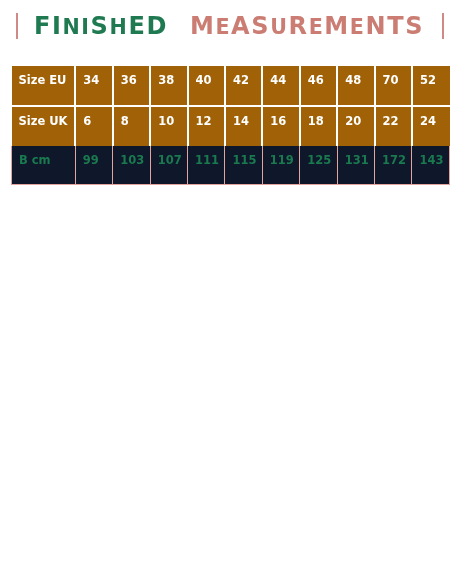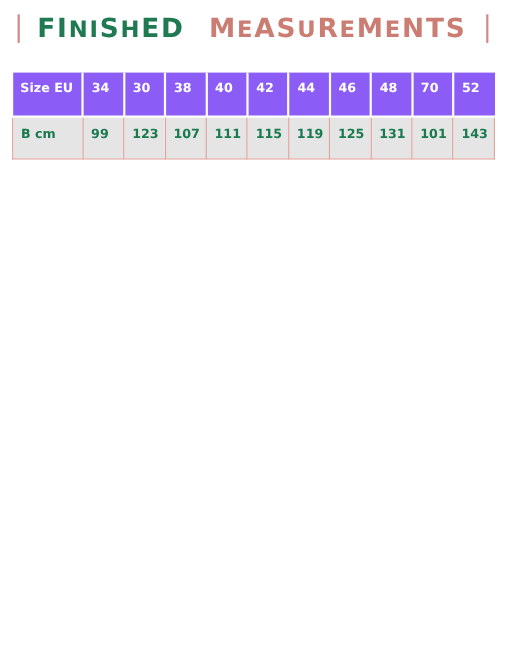--- a/index.html
+++ b/index.html
@@ -61,31 +61,31 @@
     padding: 7px 0 7px 7px;
     font-size: 11.5px;
     font-weight: 700;
     line-height: 1.35;
     vertical-align: top;
     box-sizing: border-box;
   }
 
   
   .size-table tr.hdr td {
-    background: #8b5cf6;
+    background: #a16207;
     color: #ffffff;
     border-right: 2px solid #ffffff;
     border-bottom: 2px solid #ffffff;
   }
   .size-table tr.hdr td:last-child { border-right: none; }
   .size-table tr.hdr.last td { border-bottom: none; }
 
   
   .size-table tr.body td {
-    background: #e5e5e5;
+    background: #0f172a;
     color: #1a7a4f;
     border: 1px solid #e2a49c;
     border-top: none;
   }
   .size-table tr.body td:first-child { border-left: 1px solid #e2a49c; }
 
   .r-sizeeu td { height: 40px; }
   .r-sizeuk td { height: 40px; }
   .r-bcm   td { height: 38px; }
   .r-back  td { height: 56px; }
@@ -108,40 +108,53 @@
   </span>
 
   <span class="title-rule right"></span>
 </div>
 
 <table class="size-table">
   <tbody>
     <tr class="hdr r-sizeeu">
       <td class="col-label">Size EU</td>
       <td class="col-data">34</td>
-      <td class="col-data">30</td>
+      <td class="col-data">36</td>
       <td class="col-data">38</td>
       <td class="col-data">40</td>
       <td class="col-data">42</td>
       <td class="col-data">44</td>
       <td class="col-data">46</td>
       <td class="col-data">48</td>
       <td class="col-data">70</td>
       <td class="col-data">52</td>
     </tr>
 
+    <tr class="hdr last r-sizeuk">
+      <td class="col-label">Size UK</td>
+      <td class="col-data">6</td>
+      <td class="col-data">8</td>
+      <td class="col-data">10</td>
+      <td class="col-data">12</td>
+      <td class="col-data">14</td>
+      <td class="col-data">16</td>
+      <td class="col-data">18</td>
+      <td class="col-data">20</td>
+      <td class="col-data">22</td>
+      <td class="col-data">24</td>
+    </tr>
 
     <tr class="body r-bcm">
       <td class="col-label">B cm</td>
       <td class="col-data">99</td>
-      <td class="col-data">123</td>
+      <td class="col-data">103</td>
       <td class="col-data">107</td>
       <td class="col-data">111</td>
       <td class="col-data">115</td>
       <td class="col-data">119</td>
       <td class="col-data">125</td>
       <td class="col-data">131</td>
-      <td class="col-data">101</td>
+      <td class="col-data">172</td>
       <td class="col-data">143</td>
     </tr>
 
   </tbody>
 </table>
 
 </body></html>

